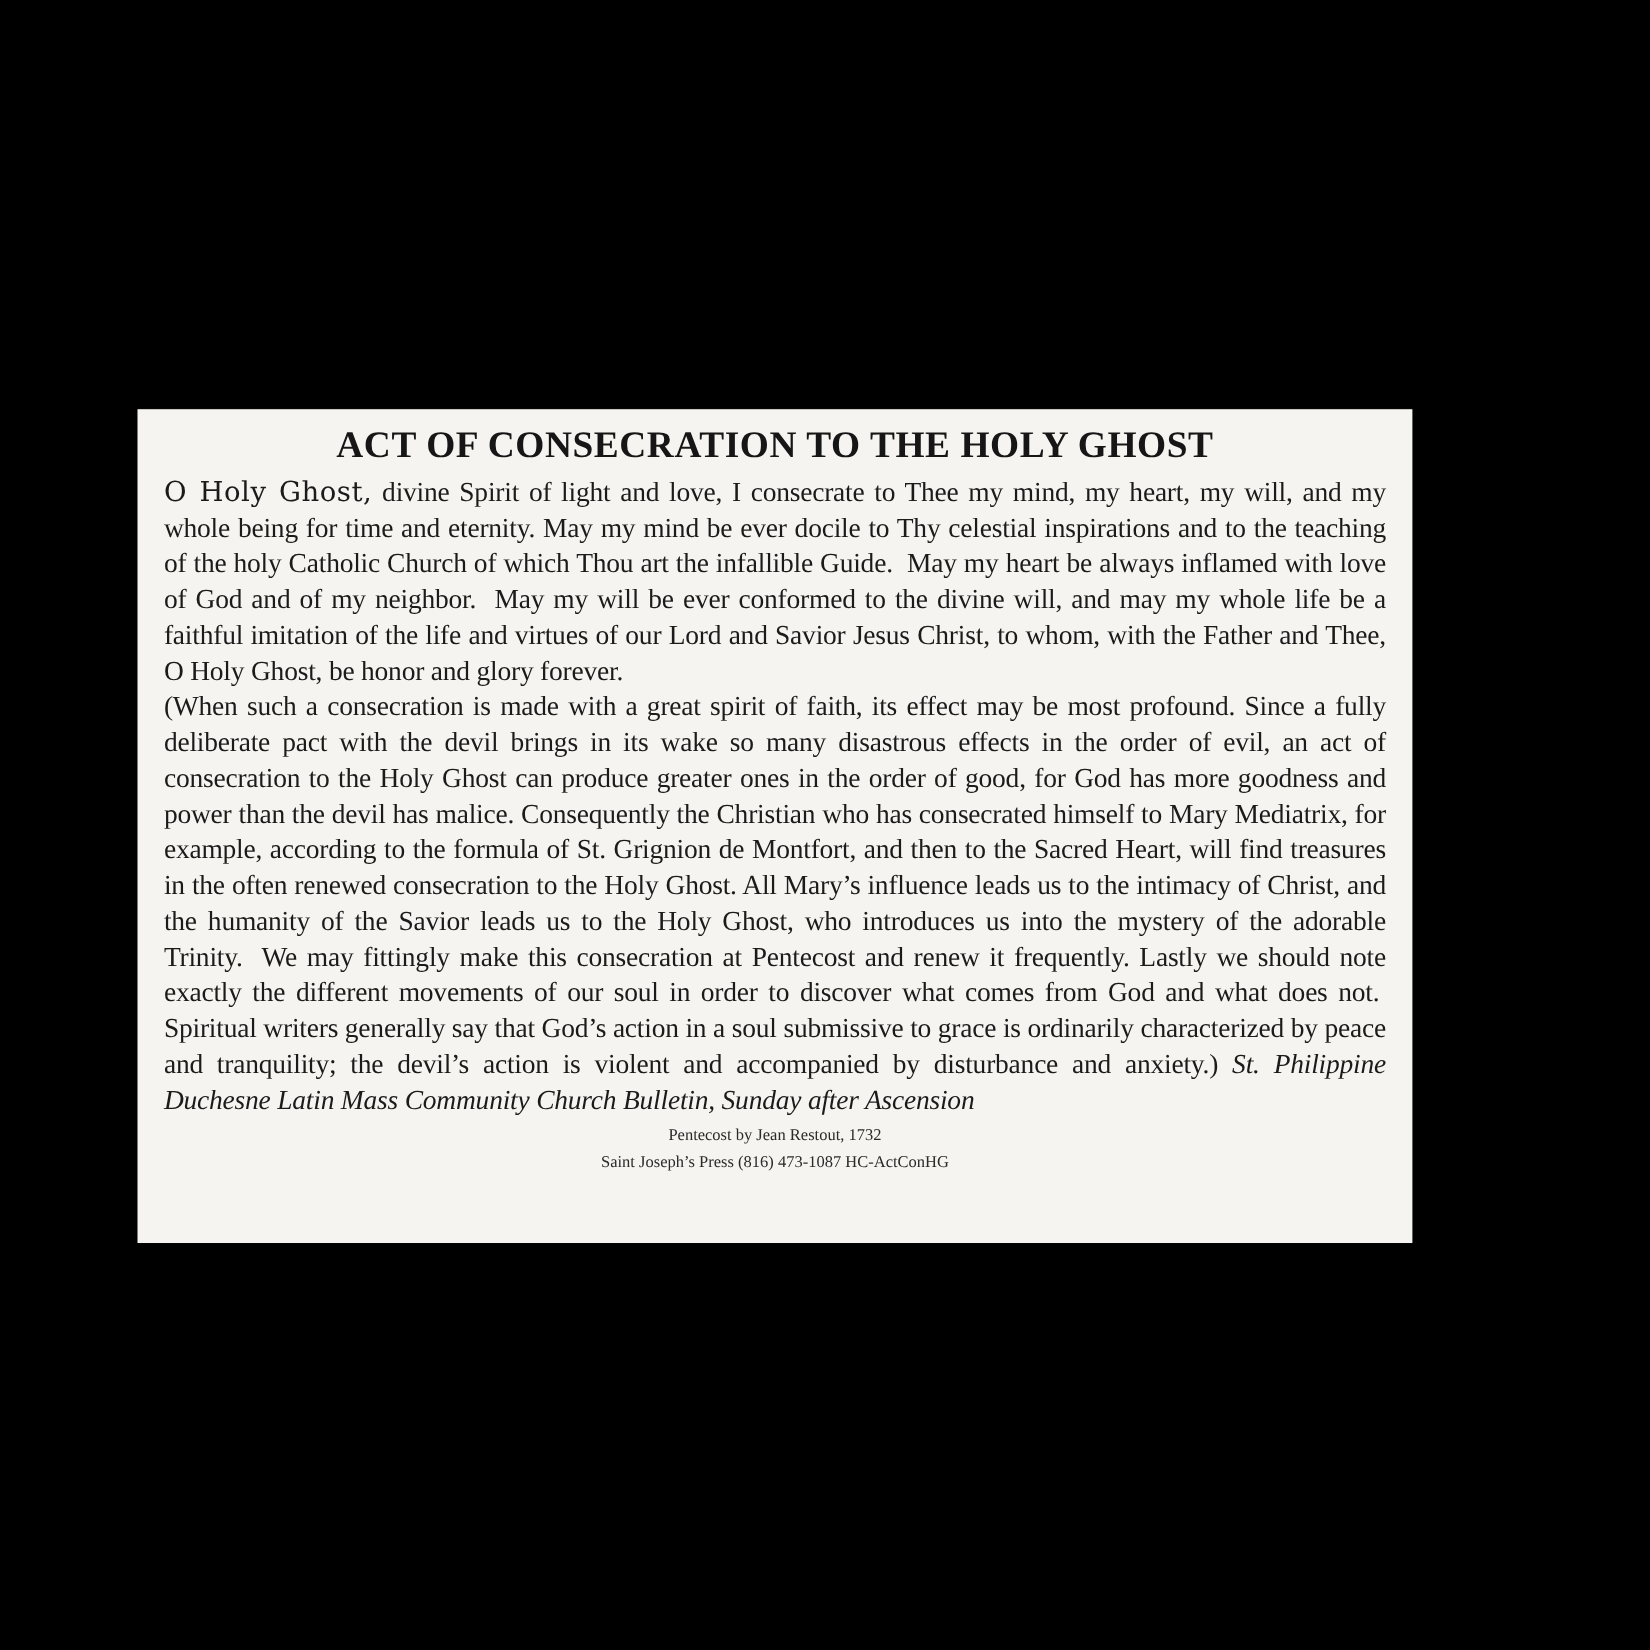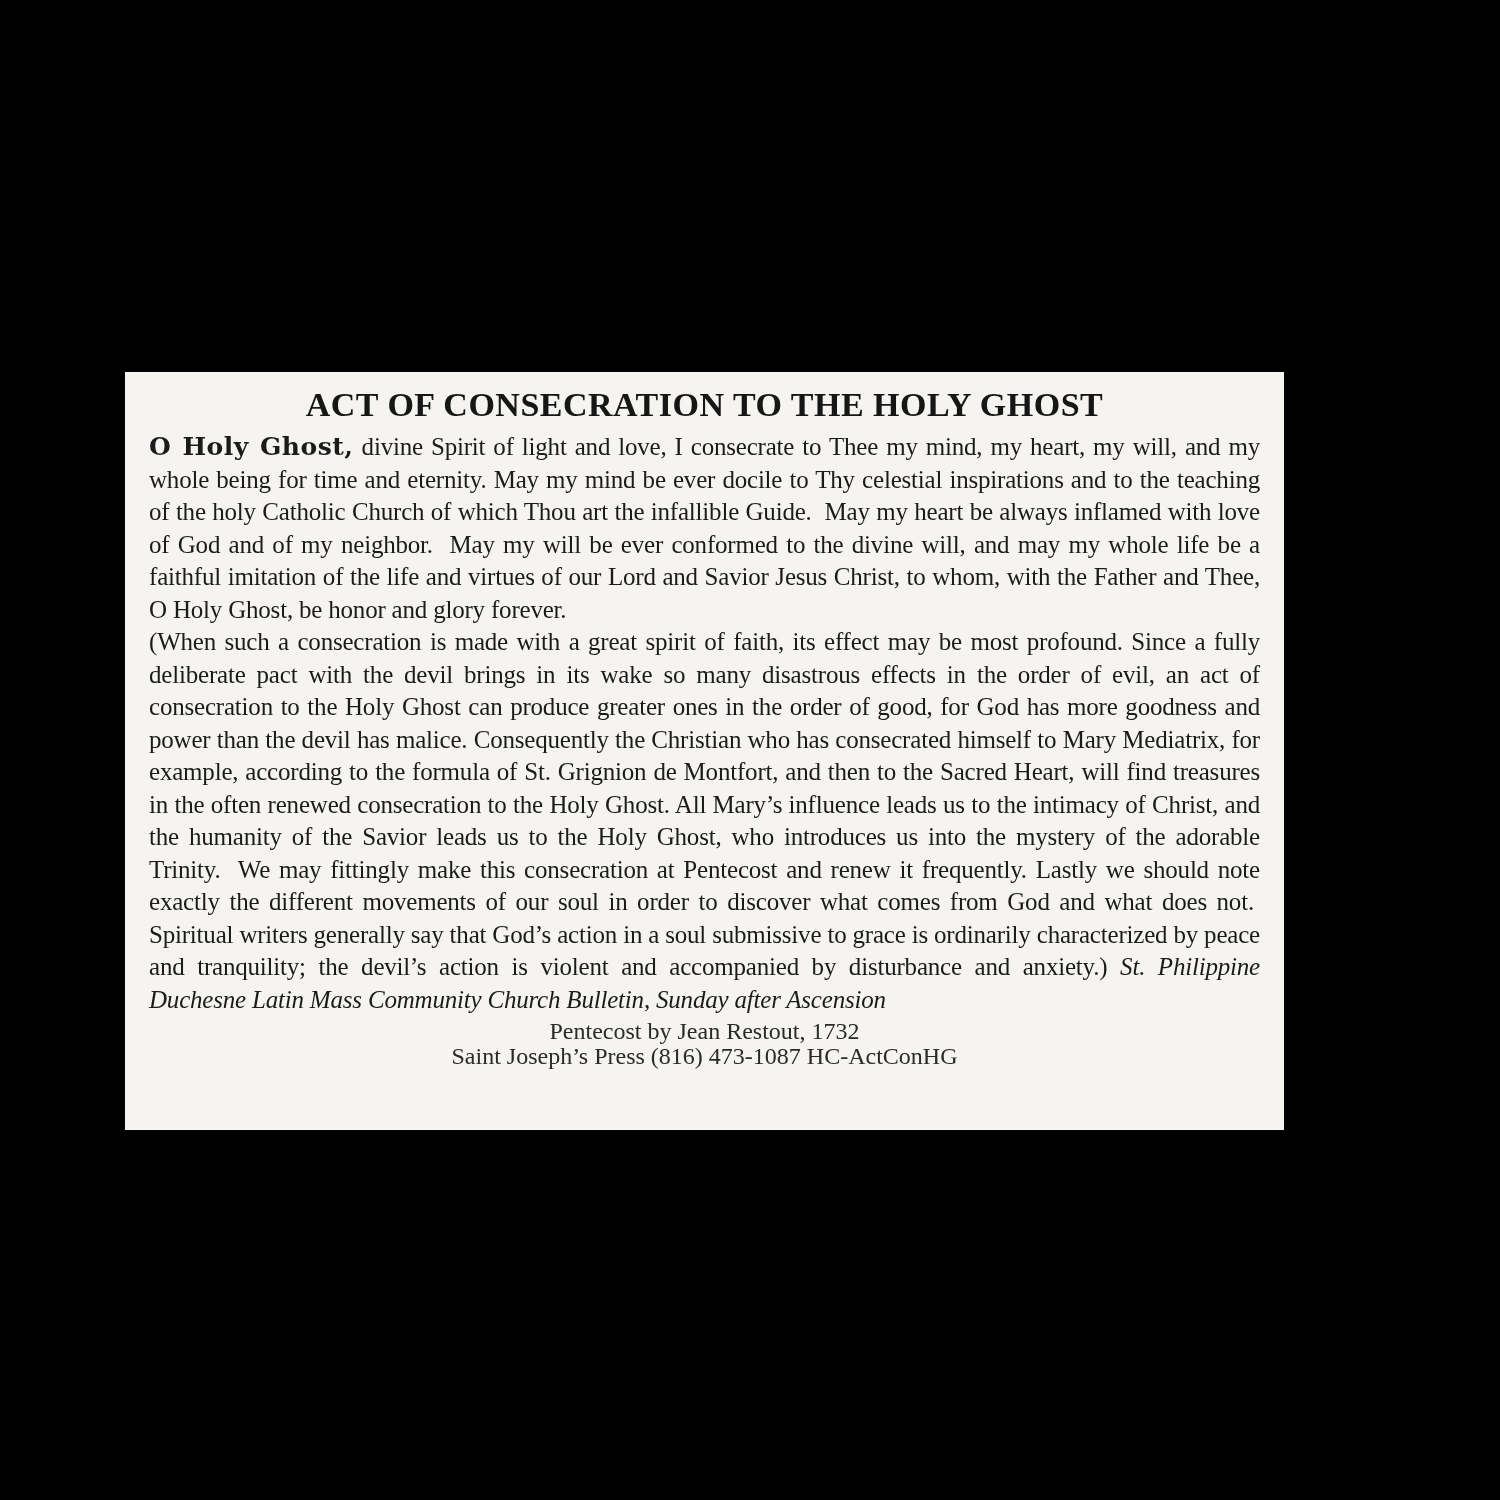--- a/index.html
+++ b/index.html
@@ -41,30 +41,30 @@
     margin: 0;
     font-size: 25px;
     line-height: 32.5px;
     letter-spacing: -0.2px;
     text-align: justify;
     text-justify: inter-word;
     color: #1b1b1b;
   }
   .blackletter {
     font-family: "DejaVu Serif", serif;
-    font-weight: 700;
+    font-weight: 400;
     letter-spacing: 0.5px;
   }
   .citation {
     font-style: italic;
   }
   .credits {
     margin-top: 3px;
     text-align: center;
-    font-size: 24px;
+    font-size: 15px;
     line-height: 25px;
     color: #2a2a2a;
   }
 </style>
 </head>
 <body>
 
 <div class="scene">
   <div class="card">
 

